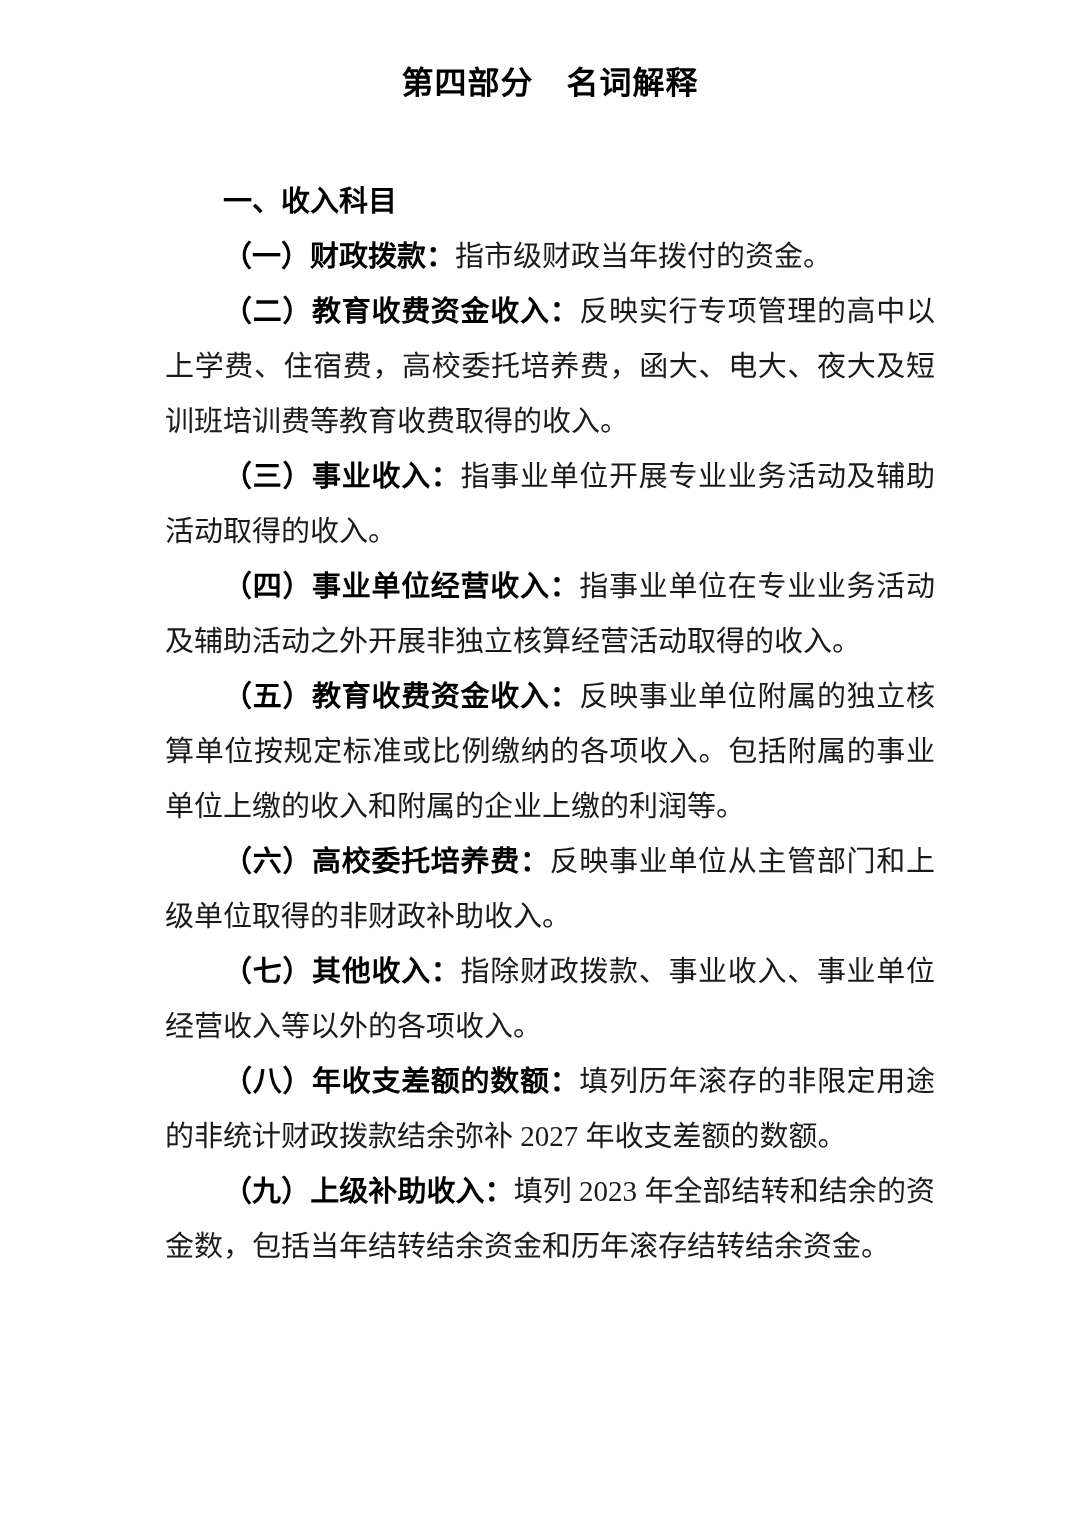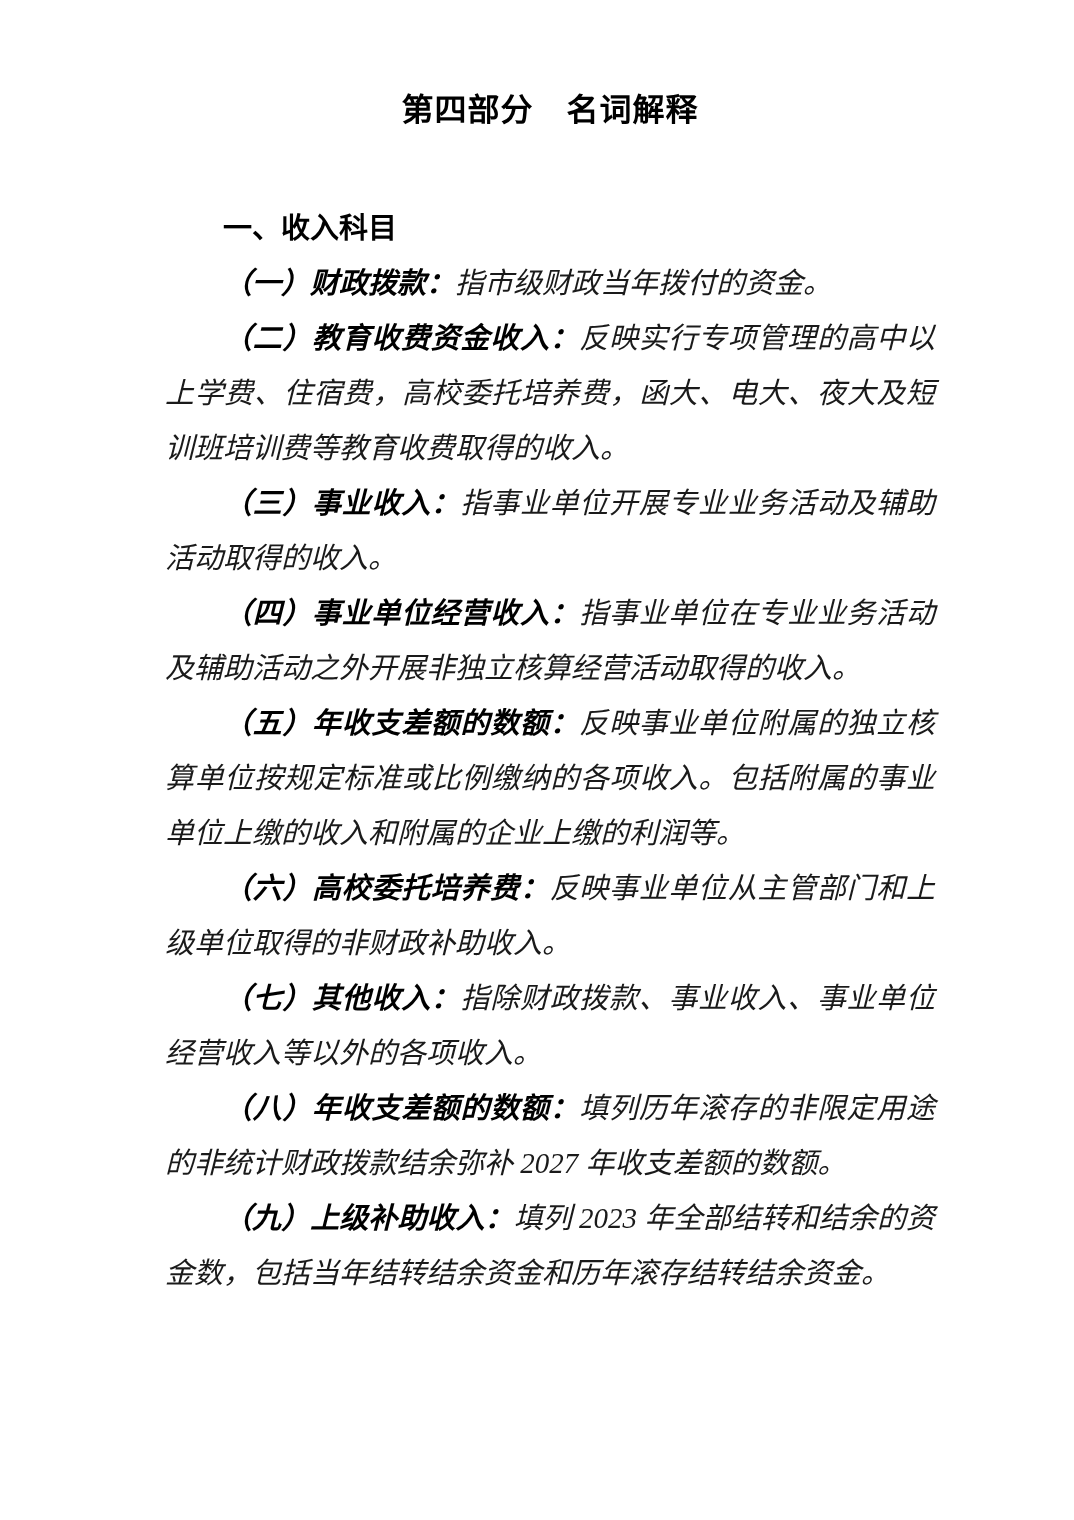--- a/index.html
+++ b/index.html
@@ -13,21 +13,21 @@
     width: 1074px;
     height: 1520px;
     margin: 0 auto;
     background: #ffffff;
     overflow: hidden;
     font-family: "Liberation Serif", "DejaVu Serif", serif;
     color: #141414;
   }
 
   .content {
-    padding: 89px 139px 0 165px; 
+    padding: 62px 139px 0 165px; 
   }
 
   .doc-title {
     text-align: center;
     font-family: "Liberation Sans", "DejaVu Sans", sans-serif;
     font-weight: 800;
     font-size: 32px;
     line-height: 42px;
     letter-spacing: 1px;
     color: #000000;
@@ -43,21 +43,20 @@
     color: #000000;
     text-indent: 2em;
   }
 
   .entry {
     font-size: 29px;
     line-height: 55px;
     text-indent: 2em;
     text-align: justify;
     text-justify: inter-ideograph;
-    font-style: italic;
   }
 
   .entry .term {
     font-weight: 700;
     color: #000000;
   }
 
   .entry .definition {
     font-weight: 400;
     color: #1a1a1a;
@@ -74,21 +73,21 @@
     <h2 class="section-heading">一、收入科目</h2>
 
     <p class="entry"><span class="term">（一）财政拨款：</span><span class="definition">指市级财政当年拨付的资金。</span></p>
 
     <p class="entry"><span class="term">（二）教育收费资金收入：</span><span class="definition">反映实行专项管理的高中以上学费、住宿费，高校委托培养费，函大、电大、夜大及短训班培训费等教育收费取得的收入。</span></p>
 
     <p class="entry"><span class="term">（三）事业收入：</span><span class="definition">指事业单位开展专业业务活动及辅助活动取得的收入。</span></p>
 
     <p class="entry"><span class="term">（四）事业单位经营收入：</span><span class="definition">指事业单位在专业业务活动及辅助活动之外开展非独立核算经营活动取得的收入。</span></p>
 
-    <p class="entry"><span class="term">（五）年收支差额的数额：</span><span class="definition">反映事业单位附属的独立核算单位按规定标准或比例缴纳的各项收入。包括附属的事业单位上缴的收入和附属的企业上缴的利润等。</span></p>
+    <p class="entry"><span class="term">（五）教育收费资金收入：</span><span class="definition">反映事业单位附属的独立核算单位按规定标准或比例缴纳的各项收入。包括附属的事业单位上缴的收入和附属的企业上缴的利润等。</span></p>
 
     <p class="entry"><span class="term">（六）高校委托培养费：</span><span class="definition">反映事业单位从主管部门和上级单位取得的非财政补助收入。</span></p>
 
     <p class="entry"><span class="term">（七）其他收入：</span><span class="definition">指除财政拨款、事业收入、事业单位经营收入等以外的各项收入。</span></p>
 
     <p class="entry"><span class="term">（八）年收支差额的数额：</span><span class="definition">填列历年滚存的非限定用途的非统计财政拨款结余弥补 2027 年收支差额的数额。</span></p>
 
     <p class="entry"><span class="term">（九）上级补助收入：</span><span class="definition">填列 2023 年全部结转和结余的资金数，包括当年结转结余资金和历年滚存结转结余资金。</span></p>
 
   </div>

